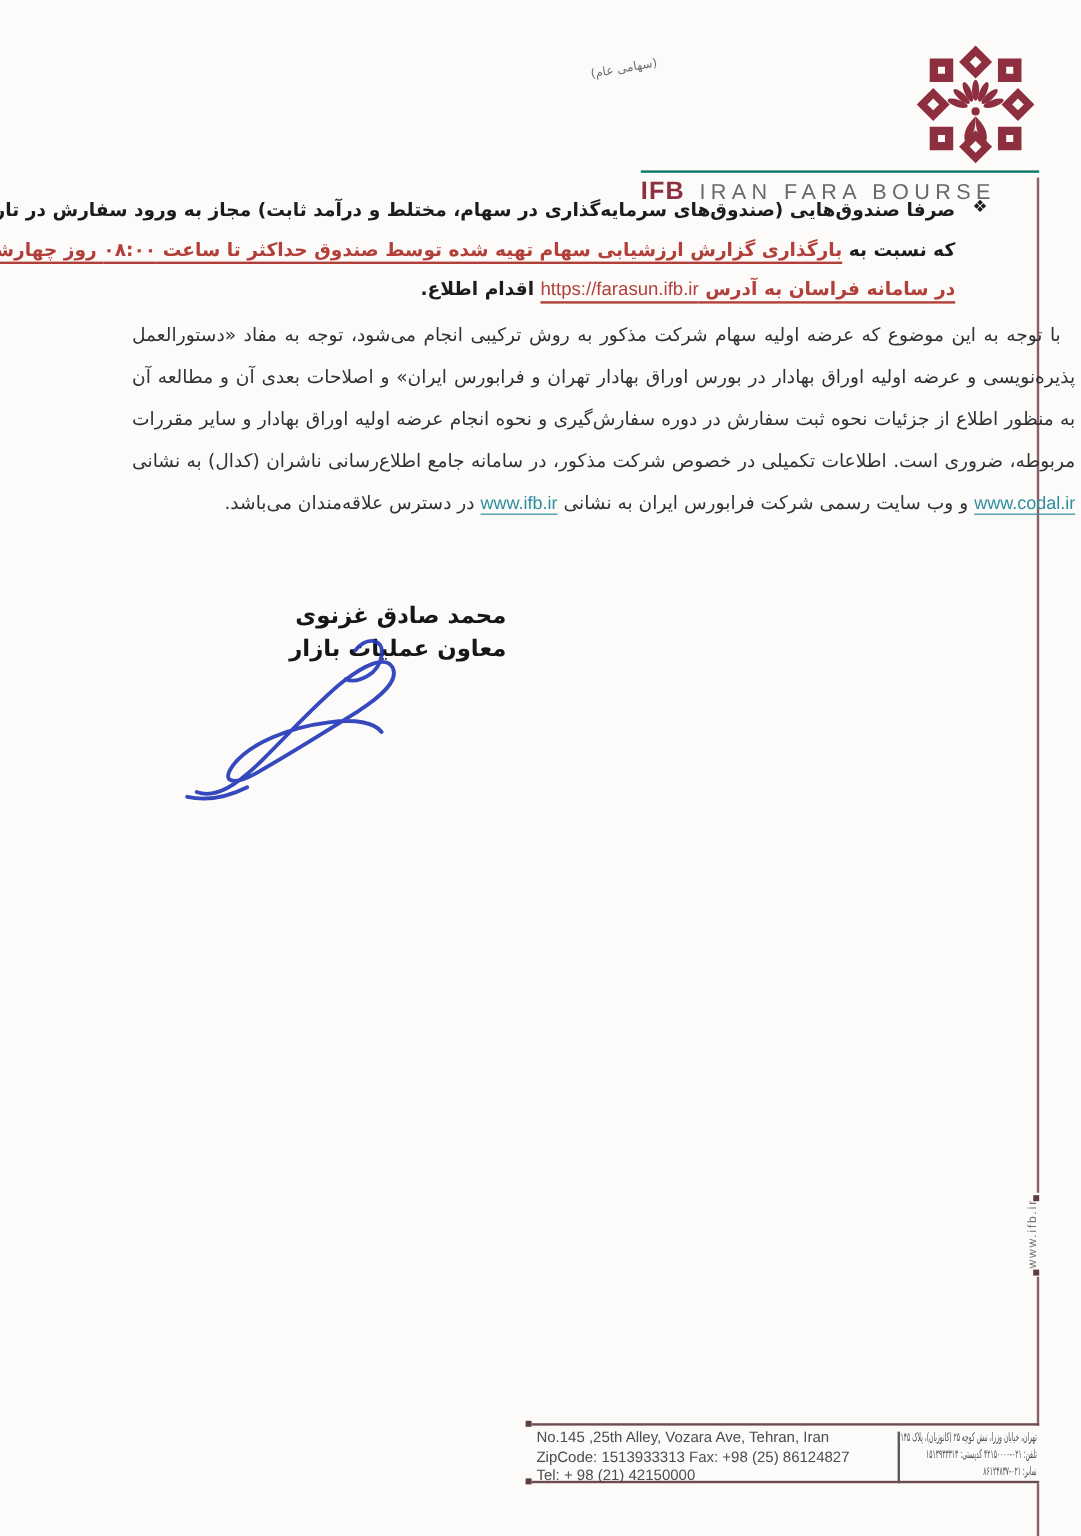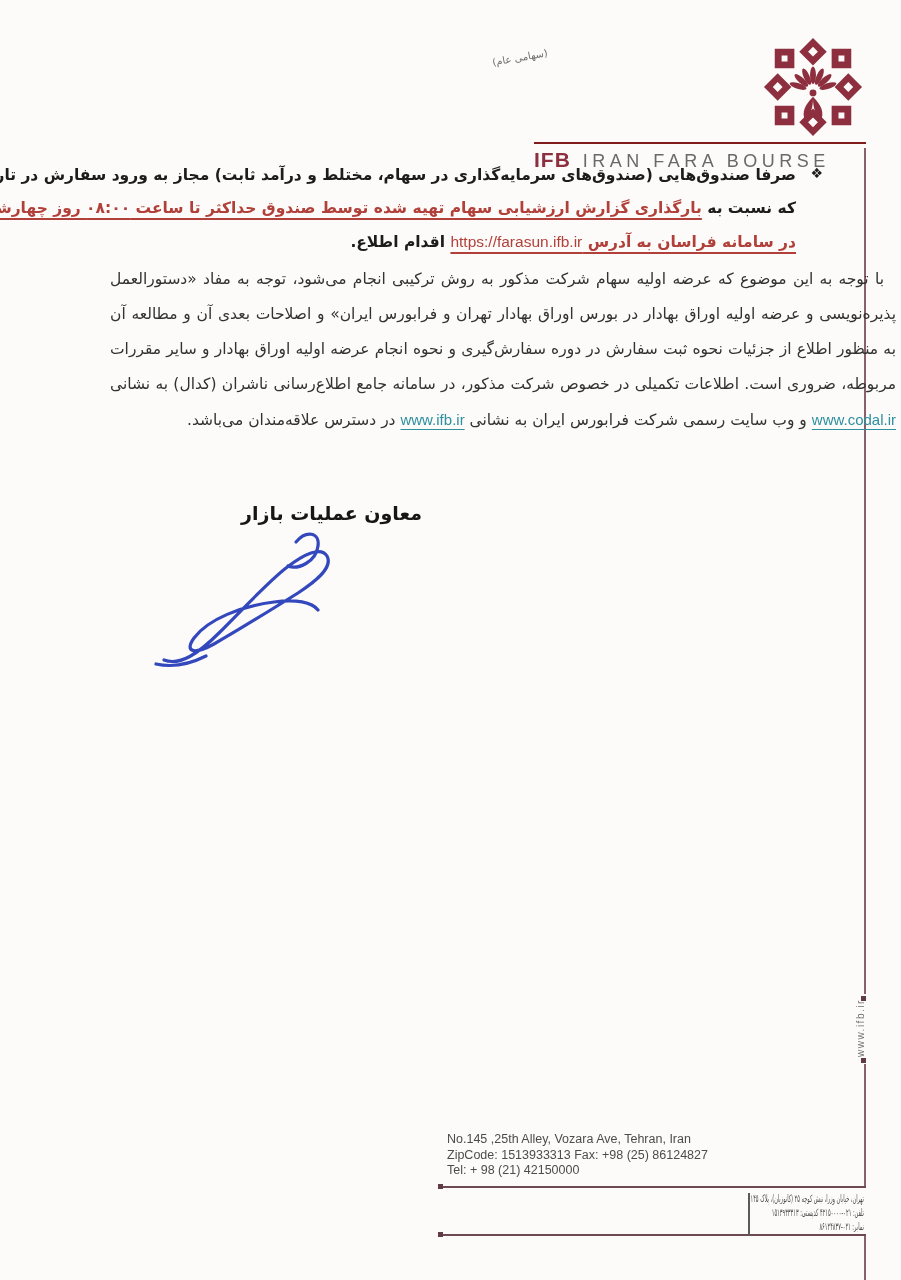--- a/index.html
+++ b/index.html
@@ -15,21 +15,21 @@
   .fa-title{
     position:absolute; top:26px; right:118px; direction:rtl; white-space:nowrap;
     font-size:43px; font-weight:bold; font-style:italic; color:#5d5d5d; letter-spacing:-1px;
   }
   .fa-subtitle{
     position:absolute; top:16px; right:318px; font-size:10px; color:#6d6d6d;
     transform:rotate(-10deg); white-space:nowrap; direction:rtl;
   }
   .latin-row{
     position:absolute; top:106px; right:0; width:332px;
-    border-top:2px solid #7f1d1d; padding-top:4px;
+    border-top:2px solid #0f766e; padding-top:4px;
     display:flex; align-items:baseline; gap:12px;
     font-family:"Liberation Sans", sans-serif;
   }
   .latin-prefix{color:#8e2f3f; font-weight:bold; font-size:21px; letter-spacing:1px;}
   .latin-name{color:#696969; font-weight:normal; font-size:18px; letter-spacing:4.5px; white-space:nowrap;}
 
   
   .vline{position:absolute; width:2px; background:#8a6168;}
   .vline-a{left:864px; top:148px; height:846px;}
   .vline-b{left:864px; top:1064px; height:124px;}
@@ -76,21 +76,21 @@
   
   .sig-text{
     position:absolute; top:499px; left:200px; width:222px;
     direction:rtl; text-align:right; font-weight:bold; color:#161616;
     font-size:19px; line-height:28px; z-index:1;
   }
   .sig-svg{position:absolute; top:518px; left:146px; width:258px; height:152px; z-index:2;}
 
   
   .footer-en{
-    position:absolute; left:447px; top:1132px; width:295px;
+    position:absolute; left:447px; top:1191px; width:295px;
     font-family:"Liberation Sans", sans-serif; font-size:12.5px; line-height:15.5px; color:#4c4c4c;
   }
   .footer-divider{position:absolute; left:748px; top:1193px; width:2px; height:43px; background:#5a5a5a;}
   .footer-fa{
     position:absolute; right:37px; top:1192px; width:230px;
     direction:rtl; text-align:right; color:#4c4c4c;
     font-size:10px; line-height:14px; white-space:nowrap;
     transform:scaleX(0.5); transform-origin:100% 0;
   }
 </style>
@@ -151,20 +151,21 @@
     <div class="n-line">
       <span class="red-u">در سامانه فراسان به آدرس </span><span class="red-u url-red">https://farasun.ifb.ir</span><span> اقدام اطلاع.</span>
     </div>
   </div>
 
   <div class="body-par">
     <span>با توجه به این موضوع که عرضه اولیه سهام شرکت مذکور به روش ترکیبی انجام می‌شود، توجه به مفاد «دستورالعمل پذیره‌نویسی و عرضه اولیه اوراق بهادار در بورس اوراق بهادار تهران و فرابورس ایران» و اصلاحات بعدی آن و مطالعه آن به منظور اطلاع از جزئیات نحوه ثبت سفارش در دوره سفارش‌گیری و نحوه انجام عرضه اولیه اوراق بهادار و سایر مقررات مربوطه، ضروری است. اطلاعات تکمیلی در خصوص شرکت مذکور، در سامانه جامع اطلاع‌رسانی ناشران (کدال) به نشانی </span><span class="teal">www.codal.ir</span><span> و وب سایت رسمی شرکت فرابورس ایران به نشانی </span><span class="teal">www.ifb.ir</span><span> در دسترس علاقه‌مندان می‌باشد.</span>
   </div>
 
   <div class="sig-text">
+    <div>محمد صادق غزنوی</div>
     <div>معاون عملیات بازار</div>
   </div>
   <svg class="sig-svg" viewBox="0 0 258 152" xmlns="http://www.w3.org/2000/svg">
     <g fill="none" stroke="#2439b8" stroke-width="3.2" stroke-linecap="round" opacity="0.92">
       <path d="M18,142 C34,148 52,136 74,114 C98,90 122,64 140,50 C158,36 175,28 181,38 C187,49 172,62 152,75 C128,90 96,110 68,126 C48,137 38,134 48,120 C62,101 96,88 128,84 C150,81 166,84 172,92"></path>
       <path d="M150,24 C160,12 174,14 172,28 C170,44 152,52 142,48"></path>
       <path d="M10,146 C28,150 44,146 60,138"></path>
     </g>
   </svg>
 

